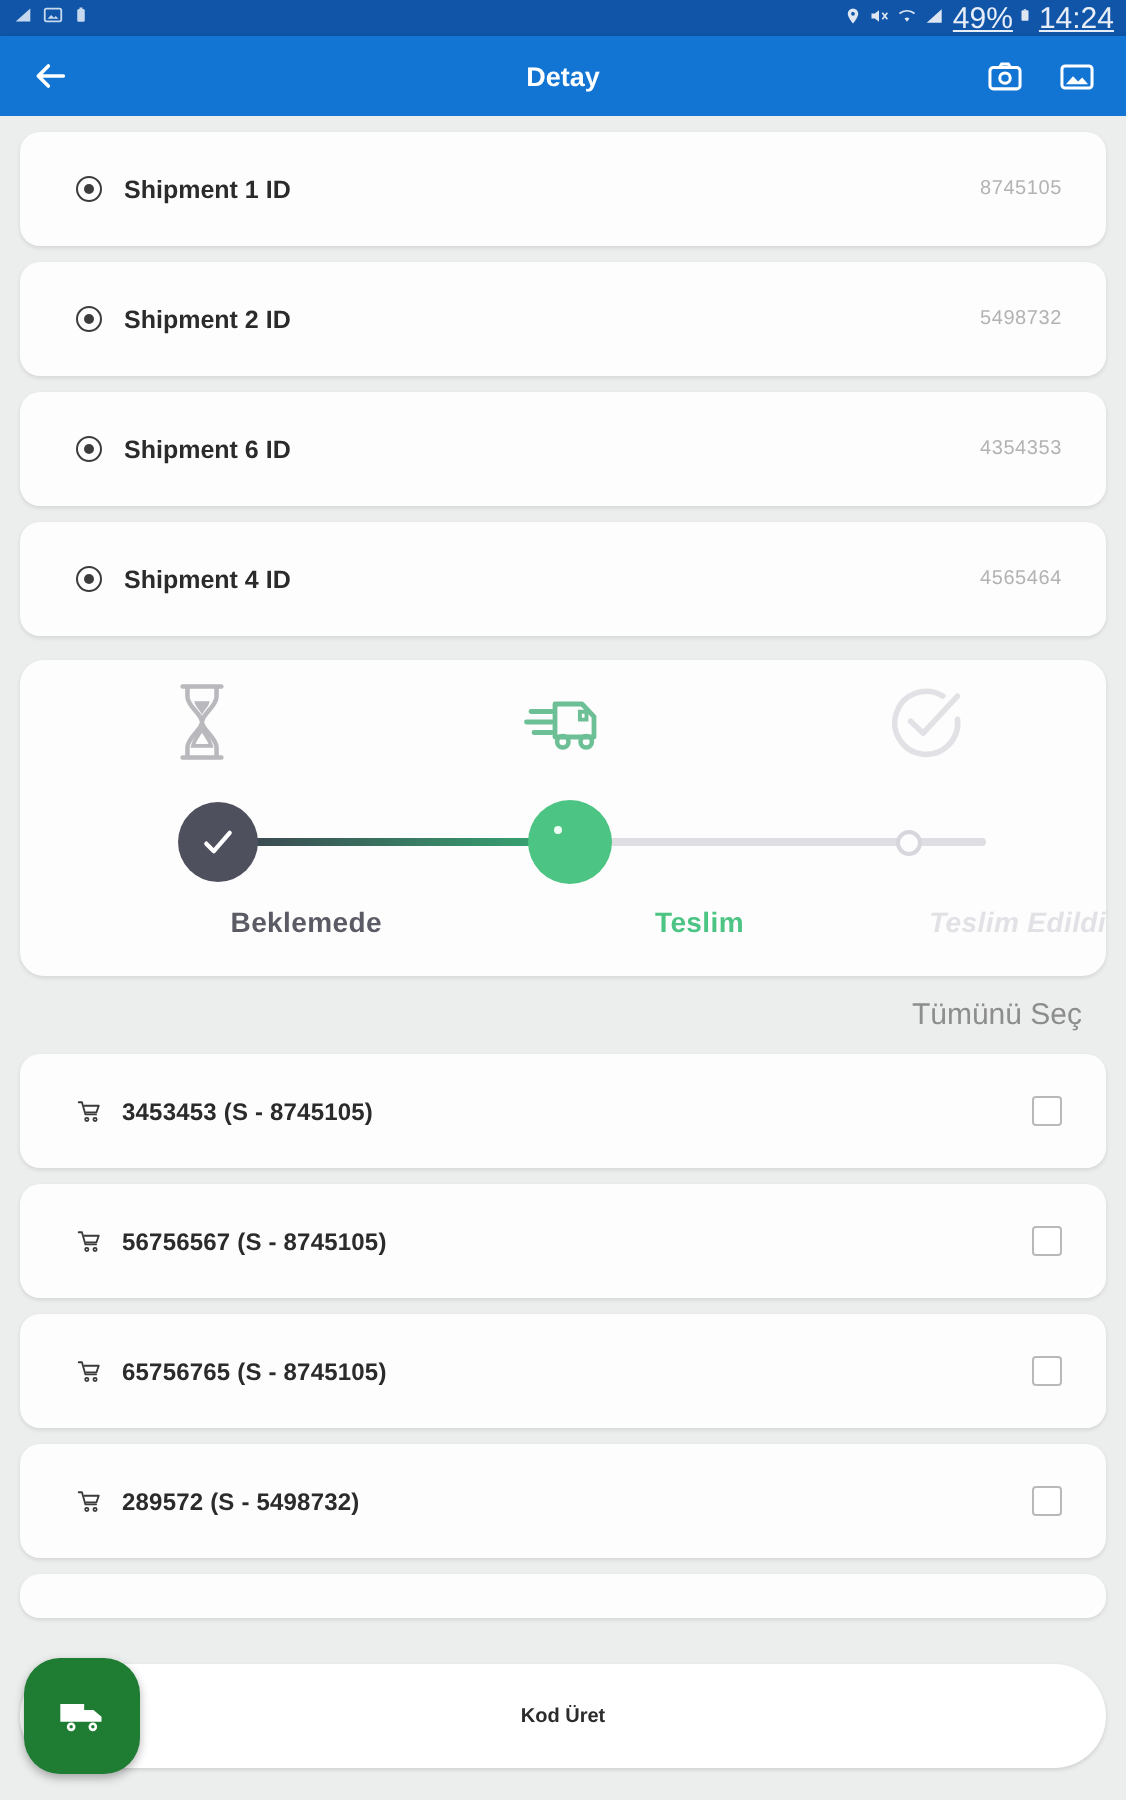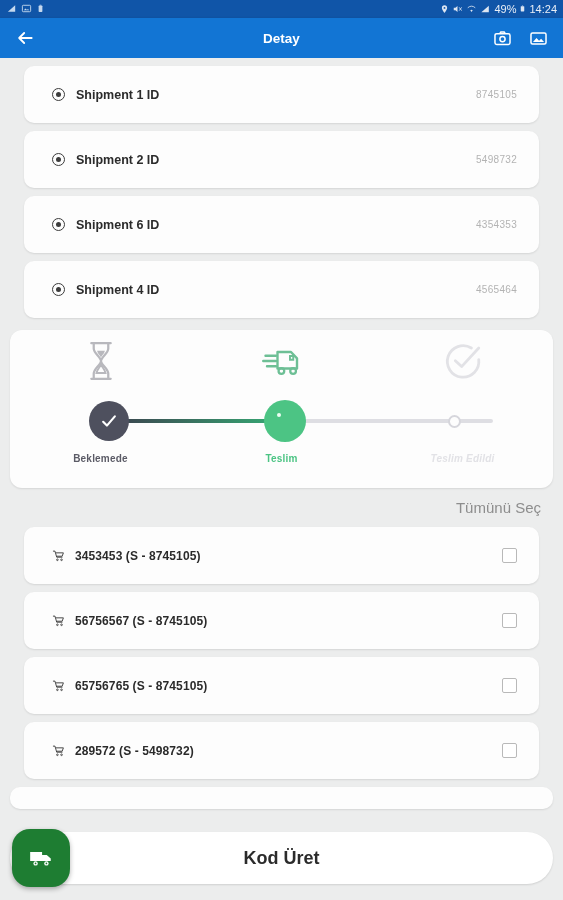--- a/index.html
+++ b/index.html
@@ -11,21 +11,21 @@
   }
   #phone { position: relative; width: 563px; height: 900px; background: #eceded; }
 
   
   .statusbar {
     height: 18px; background: #1055a8; display: flex; align-items: center;
     padding: 0 6px; color: #dfe8f5;
   }
   .sb-left { display: flex; align-items: center; gap: 4px; }
   .sb-right { margin-left: auto; display: flex; align-items: center; gap: 3px; }
-  .sb-text { font-size: 11px; letter-spacing: 0px; color: #e8eef7; }
+  .sb-text { font-size: 15px; letter-spacing: 0px; color: #e8eef7; text-decoration: underline; }
   .sb-ic { display: inline-block; opacity: .95; }
 
   
   .appbar {
     height: 40px; background: #1275d4; display: flex; align-items: center;
     padding: 16px 12px; position: relative;
     box-shadow: 0 1px 3px rgba(0,0,0,.22);
   }
   .appbar .title {
     position: absolute; left: 0; right: 0; text-align: center;
@@ -37,21 +37,21 @@
   }
   .ab-right { margin-left: auto; display: flex; align-items: center; gap: 10px; z-index: 2; }
 
   
   .body {
     position: absolute; top: 58px; left: 0; right: 0; bottom: 0;
     background: #eceded; overflow: hidden;
   }
 
   .card {
-    background: #fdfdfd; margin: 8px 24px; border-radius: 10px;
+    background: #fdfdfd; margin: 8px 10px; border-radius: 10px;
     box-shadow: 0 1px 2px rgba(0,0,0,.10);
   }
   .ship-row {
     height: 57px; display: flex; align-items: center; padding: 0 22px 0 28px;
   }
   .radio {
     width: 13px; height: 13px; border-radius: 50%;
     border: 1.4px solid #3c3c3c; position: relative; flex: 0 0 auto;
   }
   .radio::after {
@@ -94,21 +94,21 @@
   .node-active::after {
     content:''; width: 4px; height: 4px; border-radius: 50%;
     background: #ecfdf3; position: absolute; left: 13px; top: 13px;
   }
   .node-pending {
     width: 13px; height: 13px; left: 438px; top: 85px;
     border: 2.2px solid #d6d6dc; background: #fdfdfd;
   }
   .st-labels { position: absolute; left: 0; right: 0; top: 123px; display: flex; }
   .st-lab {
-    flex: 1; text-align: center; font-size: 10px; letter-spacing: .2px;
+    flex: 1; text-align: right; font-size: 14px; letter-spacing: .2px;
   }
   .lab-done { color: #5b5b66; font-weight: bold; }
   .lab-active { color: #4cc484; font-weight: bold; }
   .lab-pending { color: #e2e2e6; font-weight: bold; font-style: italic; }
 
   
   .selectall-wrap {
     display: flex; justify-content: flex-end; padding: 11px 22px 3px 0;
   }
   .selectall { font-size: 15px; color: #8d8d8d; cursor: pointer; }
@@ -138,21 +138,21 @@
     width: 58px; height: 58px; border-radius: 18px; background: #1e7d32;
     display: flex; align-items: center; justify-content: center;
     box-shadow: 0 2px 5px rgba(0,0,0,.3); cursor: pointer; z-index: 3;
   }
   .kodbtn {
     position: absolute; left: 10px; right: 10px; bottom: 16px; height: 52px;
     background: #ffffff; border-radius: 26px; display: flex;
     align-items: center; justify-content: center; cursor: pointer;
     box-shadow: 0 1px 2px rgba(0,0,0,.12);
   }
-  .kodbtn span { font-size: 18px; font-weight: bold; color: #2b2b2b; }
+  .kodbtn span { font-size: 10px; font-weight: bold; color: #2b2b2b; }
 </style>
 </head>
 <body>
 
 <div id="phone">
 
   <div class="statusbar">
     <div class="sb-left">
       <span class="sb-ic">
         <svg width="11" height="11" viewBox="0 0 24 24">

